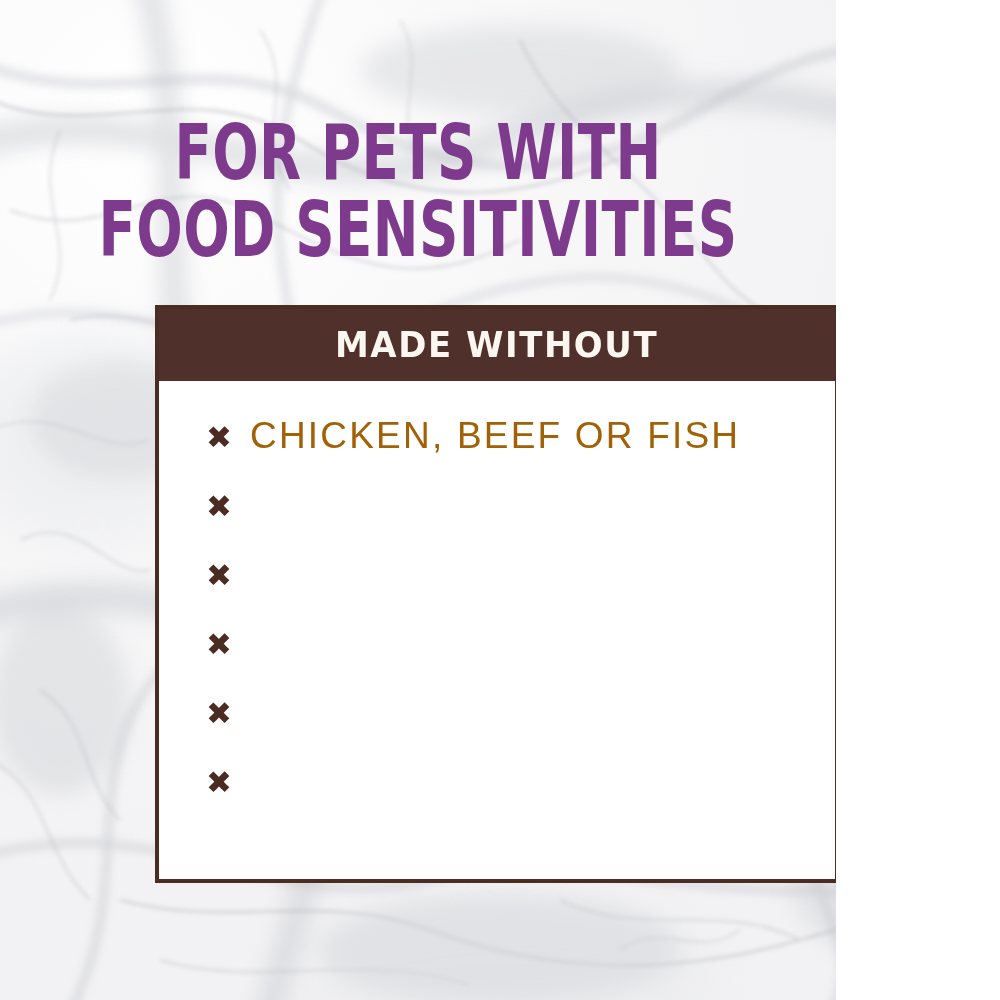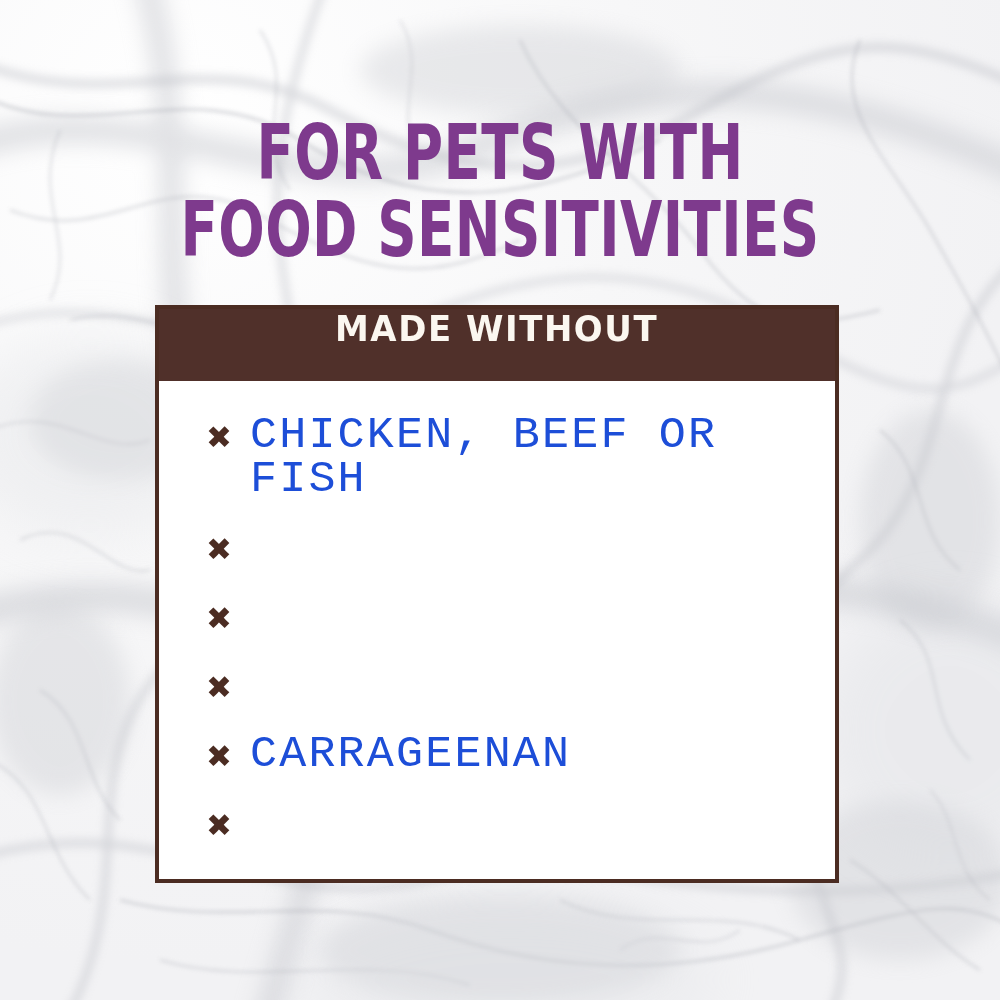--- a/index.html
+++ b/index.html
@@ -7,21 +7,21 @@
 
   html, body {
     width:1000px; height:1000px;
     overflow:hidden;
     font-family:"Liberation Sans", sans-serif;
   }
 
   
   #page {
     position:relative;
-    width:1000px; height:1000px;
+    width:836px; height:1000px;
     background:#fbfbfc;
     overflow:hidden;
   }
   .marble-base {
     position:absolute; inset:0;
     background:
       radial-gradient(circle at 18% 12%, #ffffff 0%, #f7f7f8 38%, #f2f2f4 70%),
       linear-gradient(150deg, #fdfdfe 0%, #f4f4f6 45%, #fafafb 100%);
   }
   .veins { position:absolute; inset:0; }
@@ -68,20 +68,21 @@
     background:#ffffff;
     z-index:6;
     display:flex;
     flex-direction:column;
   }
   .card-header {
     height:72px;
     flex:0 0 72px;
     background:#50302a;
     display:flex;
+    align-items:center;
     justify-content:center;
   }
   .card-header-title {
     color:#fbf7f0;
     font-family:"DejaVu Sans","Liberation Sans", sans-serif;
     font-weight:700;
     font-size:35px;
     letter-spacing:1.6px;
     text-transform:uppercase;
     transform:scaleX(0.97);
@@ -106,24 +107,24 @@
     width:44px;
     color:#4b2c22;
     font-family:"DejaVu Sans","Liberation Sans", sans-serif;
     font-size:31px;
     font-weight:700;
     line-height:44px;
     text-align:left;
     margin-top:1px;
   }
   .no-text {
-    color:#1d4ed8;
-    font-family:Liberation Mono, monospace;
+    color:#a16207;
+    font-family:Liberation Sans, sans-serif;
     font-weight:300;
-    font-size:45px;
+    font-size:37px;
     letter-spacing:2.2px;
     line-height:44px;
     text-transform:uppercase;
     white-space:pre-line;
   }
 </style>
 </head>
 <body>
 
 <div id="page">
@@ -218,21 +219,20 @@
         <li class="no-item">
           <span class="x-mark">✖</span>
         </li>
 
         <li class="no-item">
           <span class="x-mark">✖</span>
         </li>
 
         <li class="no-item">
           <span class="x-mark">✖</span>
-          <span class="no-text">CARRAGEENAN</span>
         </li>
 
         <li class="no-item">
           <span class="x-mark">✖</span>
         </li>
 
       </ul>
     </div>
 
   </div>

